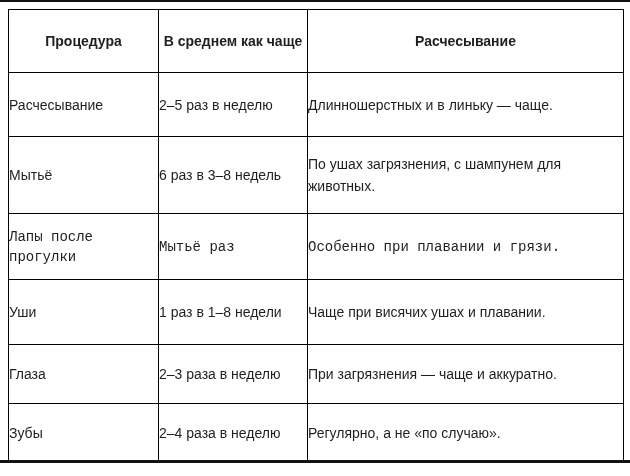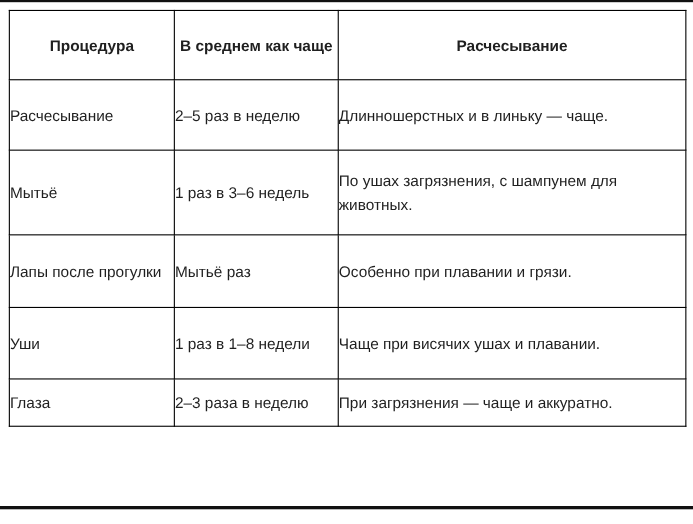--- a/index.html
+++ b/index.html
@@ -58,23 +58,23 @@
     padding-right: 22px;
     text-align: left;
     line-height: 22px;
   }
   .col-proc { width: 150px; }
   .col-freq { width: 149px; }
   .col-comm { width: 316px; }
   tr.r-hdr { height: 63px; }
   tr.r0 { height: 64px; }
   tr.r1 { height: 77px; padding-left: 16px; }
-  tr.r2 { height: 66px; }
+  tr.r2 { height: 66px; font-family: Liberation Mono, monospace; }
   tr.r3 { height: 65px; }
-  tr.r4 { height: 43px; }
+  tr.r4 { height: 59px; }
   tr.r5 { height: 58px; }
 </style>
 </head>
 <body>
 
 <div class="canvas">
   <div class="top-rule"></div>
 
   <table class="grooming">
     <colgroup>
@@ -90,35 +90,40 @@
       </tr>
     </thead>
     <tbody>
       <tr class="r0">
         <td class="c1">Расчесывание</td>
         <td class="c2">2–5 раз в неделю</td>
         <td class="c3">Длинношерстных и в линьку — чаще.</td>
       </tr>
       <tr class="r1">
         <td class="c1">Мытьё</td>
-        <td class="c2">1 раз в 3–6 недель</td>
+        <td class="c2">6 раз в 3–8 недель</td>
         <td class="c3">По ушах загрязнения, с шампунем для животных.</td>
       </tr>
       <tr class="r2">
         <td class="c1">Лапы после прогулки</td>
         <td class="c2">Мытьё раз</td>
         <td class="c3">Особенно при плавании и грязи.</td>
       </tr>
       <tr class="r3">
         <td class="c1">Уши</td>
         <td class="c2">1 раз в 1–8 недели</td>
         <td class="c3">Чаще при висячих ушах и плавании.</td>
       </tr>
       <tr class="r4">
         <td class="c1">Глаза</td>
         <td class="c2">2–3 раза в неделю</td>
         <td class="c3">При загрязнения — чаще и аккуратно.</td>
       </tr>
+      <tr class="r5">
+        <td class="c1">Зубы</td>
+        <td class="c2">2–4 раза в неделю</td>
+        <td class="c3">Регулярно, а не «по случаю».</td>
+      </tr>
     </tbody>
   </table>
 
   <div class="bottom-rule"></div>
 </div>
 
 </body></html>

